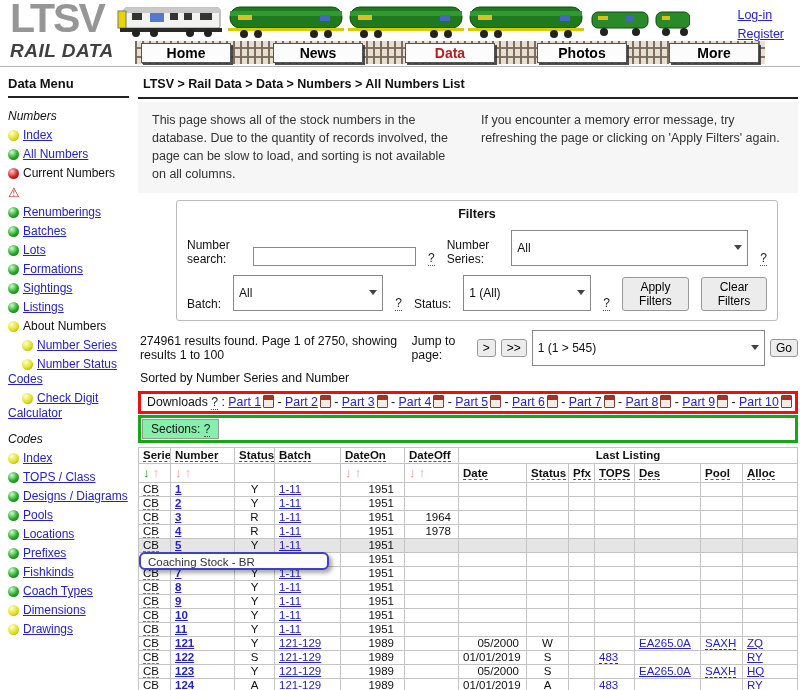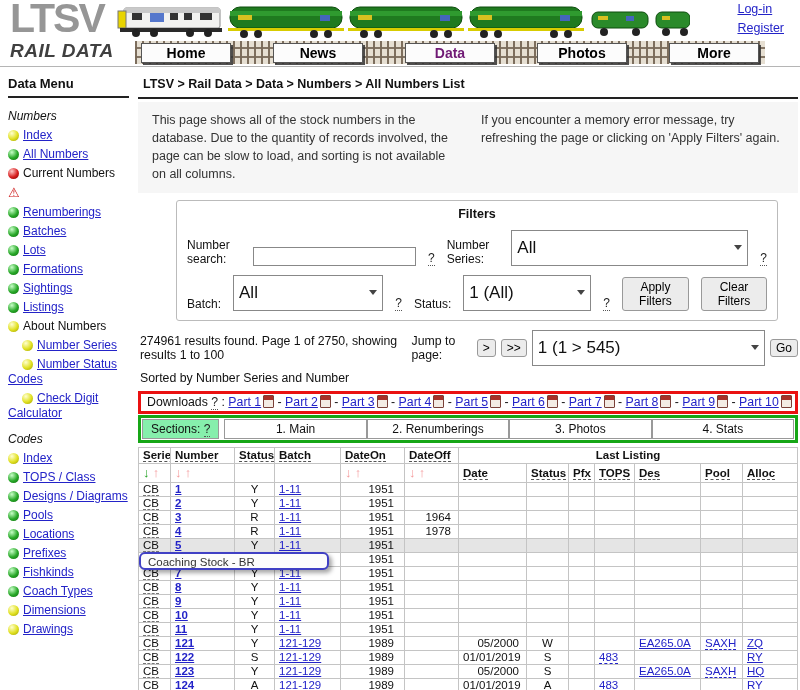--- a/index.html
+++ b/index.html
@@ -9,36 +9,36 @@
     background:#fff; font-family:"Liberation Sans", sans-serif; color:#111;
   }
   a { color:#2323c8; text-decoration:underline; cursor:pointer; }
 
   
   .header { position:relative; height:67px; border-bottom:1px solid #b5b5b5; background:#fff; }
   .logo { position:absolute; left:10px; top:-2px; line-height:1; }
   .logo-ltsv { font-size:41px; font-weight:bold; color:#969696; letter-spacing:-2px; }
   .logo-sub { font-size:19px; font-weight:bold; font-style:italic; color:#404040; margin-top:2px; letter-spacing:0.5px; }
   .banner { position:absolute; left:110px; top:1px; }
-  .account { position:absolute; right:16px; top:0; font-size:12.5px; line-height:1.55; }
+  .account { position:absolute; right:16px; top:6px; font-size:12.5px; line-height:1.55; }
   .account a { display:block; }
   .nav-strip {
     position:absolute; left:135px; top:41px; width:630px; height:23px;
     background:
       linear-gradient(180deg, rgba(0,0,0,0) 0 6px, rgba(120,105,88,.9) 6px 8px, rgba(0,0,0,0) 8px 15px, rgba(120,105,88,.9) 15px 17px, rgba(0,0,0,0) 17px),
       repeating-linear-gradient(90deg,#7d6e5d 0 2px,#e6dfd2 2px 7px);
     display:flex; align-items:center; justify-content:space-between; padding:0 6px;
   }
   .nav-btn {
     min-width:90px; background:#fcfcfc; border:1px solid #555;
     box-shadow:2px 2px 0 rgba(50,50,50,.85);
     font-weight:bold; font-size:14px; text-align:center; padding:1px 10px;
     font-family:"Liberation Sans", sans-serif; cursor:pointer;
   }
-  .nav-btn.active { color:#701a75; }
+  .nav-btn.active { color:#b91c1c; }
 
   
   .sidebar { position:absolute; left:0; top:68px; width:133px; padding:8px 2px 0 8px; font-size:12px; }
   .sidebar-title { font-weight:bold; font-size:13px; padding-bottom:5px; border-bottom:2px solid #222; margin-right:2px; }
   .side-heading { font-style:italic; margin:11px 0 5px; }
   .side-item { margin:4px 0; line-height:15px; }
   .dot { display:inline-block; width:11px; height:11px; border-radius:50%; margin-right:4px; vertical-align:-2px; }
   .dot.green  { background:radial-gradient(circle at 35% 30%, #c8ffc8, #28a828 55%, #0d6b0d); }
   .dot.yellow { background:radial-gradient(circle at 35% 30%, #ffffd0, #e0e020 55%, #9a9a00); }
   .dot.red    { background:radial-gradient(circle at 35% 30%, #ffc8c8, #d82020 55%, #7a0000); }
@@ -49,21 +49,21 @@
   
   .main { position:absolute; left:138px; top:68px; width:660px; }
   .breadcrumb { font-weight:bold; font-size:12.5px; padding:9px 0 6px 5px; border-bottom:2px solid #222; }
   .intro { background:#f6f6f6; display:flex; gap:26px; padding:9px 14px; font-size:12.5px; color:#333; line-height:1.45; margin-top:3px; }
   .intro > div { width:48%; }
 
   .filters { margin:7px 0 0 38px; width:602px; border:1px solid #bbb; border-radius:3px; padding:4px 10px 9px; font-size:12px; }
   .filters-title { text-align:center; font-weight:bold; font-size:12.5px; margin:2px 0 4px; }
   .f-row { display:flex; align-items:flex-end; gap:12px; margin-top:9px; }
   .f-input { width:182px; height:19px; border:1px solid #888; background:#fff; font-size:12px; padding:0 3px; }
-  .f-select { border:1px solid #888; height:36px; background:#fff; display:inline-flex; align-items:center; justify-content:space-between; padding:12px 5px; font-size:17px; cursor:pointer; }
+  .f-select { border:1px solid #888; height:36px; background:#fff; display:inline-flex; align-items:center; justify-content:space-between; padding:12px 5px; font-size:12px; cursor:pointer; }
   .caret { width:0; height:0; border-left:4px solid transparent; border-right:4px solid transparent; border-top:5px solid #444; margin-left:6px; }
   .btn { background:#ececec; border:1px solid #999; border-radius:3px; padding:2px 8px; font-size:12px; font-family:"Liberation Sans", sans-serif; cursor:pointer; }
   .help { border-bottom:1px dotted #555; color:#222; cursor:pointer; }
 
   .results { font-size:12.3px; margin-top:9px; display:flex; align-items:center; gap:5px; padding-left:2px; }
   .btn.small { padding:1px 5px; }
   .sorted { font-size:12.3px; margin:5px 0 6px; padding-left:2px; }
 
   .red-box { border:3px solid #ea1111; padding:1px 6px 2px; font-size:12.3px; white-space:nowrap; overflow:hidden; }
   .pdf-ic { display:inline-block; width:11px; height:13px; border:1px solid #7a4038; border-radius:1px;
@@ -270,26 +270,20 @@
   </div>
   <div class="sorted">Sorted by Number Series and Number</div>
 
   <div class="red-box" id="downloads-bar"><span>Downloads </span><span class="help">?</span> : <a>Part 1</a><span class="pdf-ic"></span> - <a>Part 2</a><span class="pdf-ic"></span> - <a>Part 3</a><span class="pdf-ic"></span> - <a>Part 4</a><span class="pdf-ic"></span> - <a>Part 5</a><span class="pdf-ic"></span> - <a>Part 6</a><span class="pdf-ic"></span> - <a>Part 7</a><span class="pdf-ic"></span> - <a>Part 8</a><span class="pdf-ic"></span> - <a>Part 9</a><span class="pdf-ic"></span> - <a>Part 10</a><span class="pdf-ic"></span> - </div>
 
   <div class="green-box">
     <span class="sections-label">
       <span>Sections:</span>
       <span class="help">?</span>
     </span>
-    <span style="display:flex; flex:1; gap:0" id="tabs-row">
-        <span class="tab">1. Main</span>
-        <span class="tab">2. Renumberings</span>
-        <span class="tab">3. Photos</span>
-        <span class="tab">4. Stats</span>
-      </span>
   </div>
 
   <div class="table-wrap">
     <table>
       <colgroup>
         <col style="width:32px">
           <col style="width:64px">
           <col style="width:40px">
           <col style="width:66px">
         <col style="width:64px">

